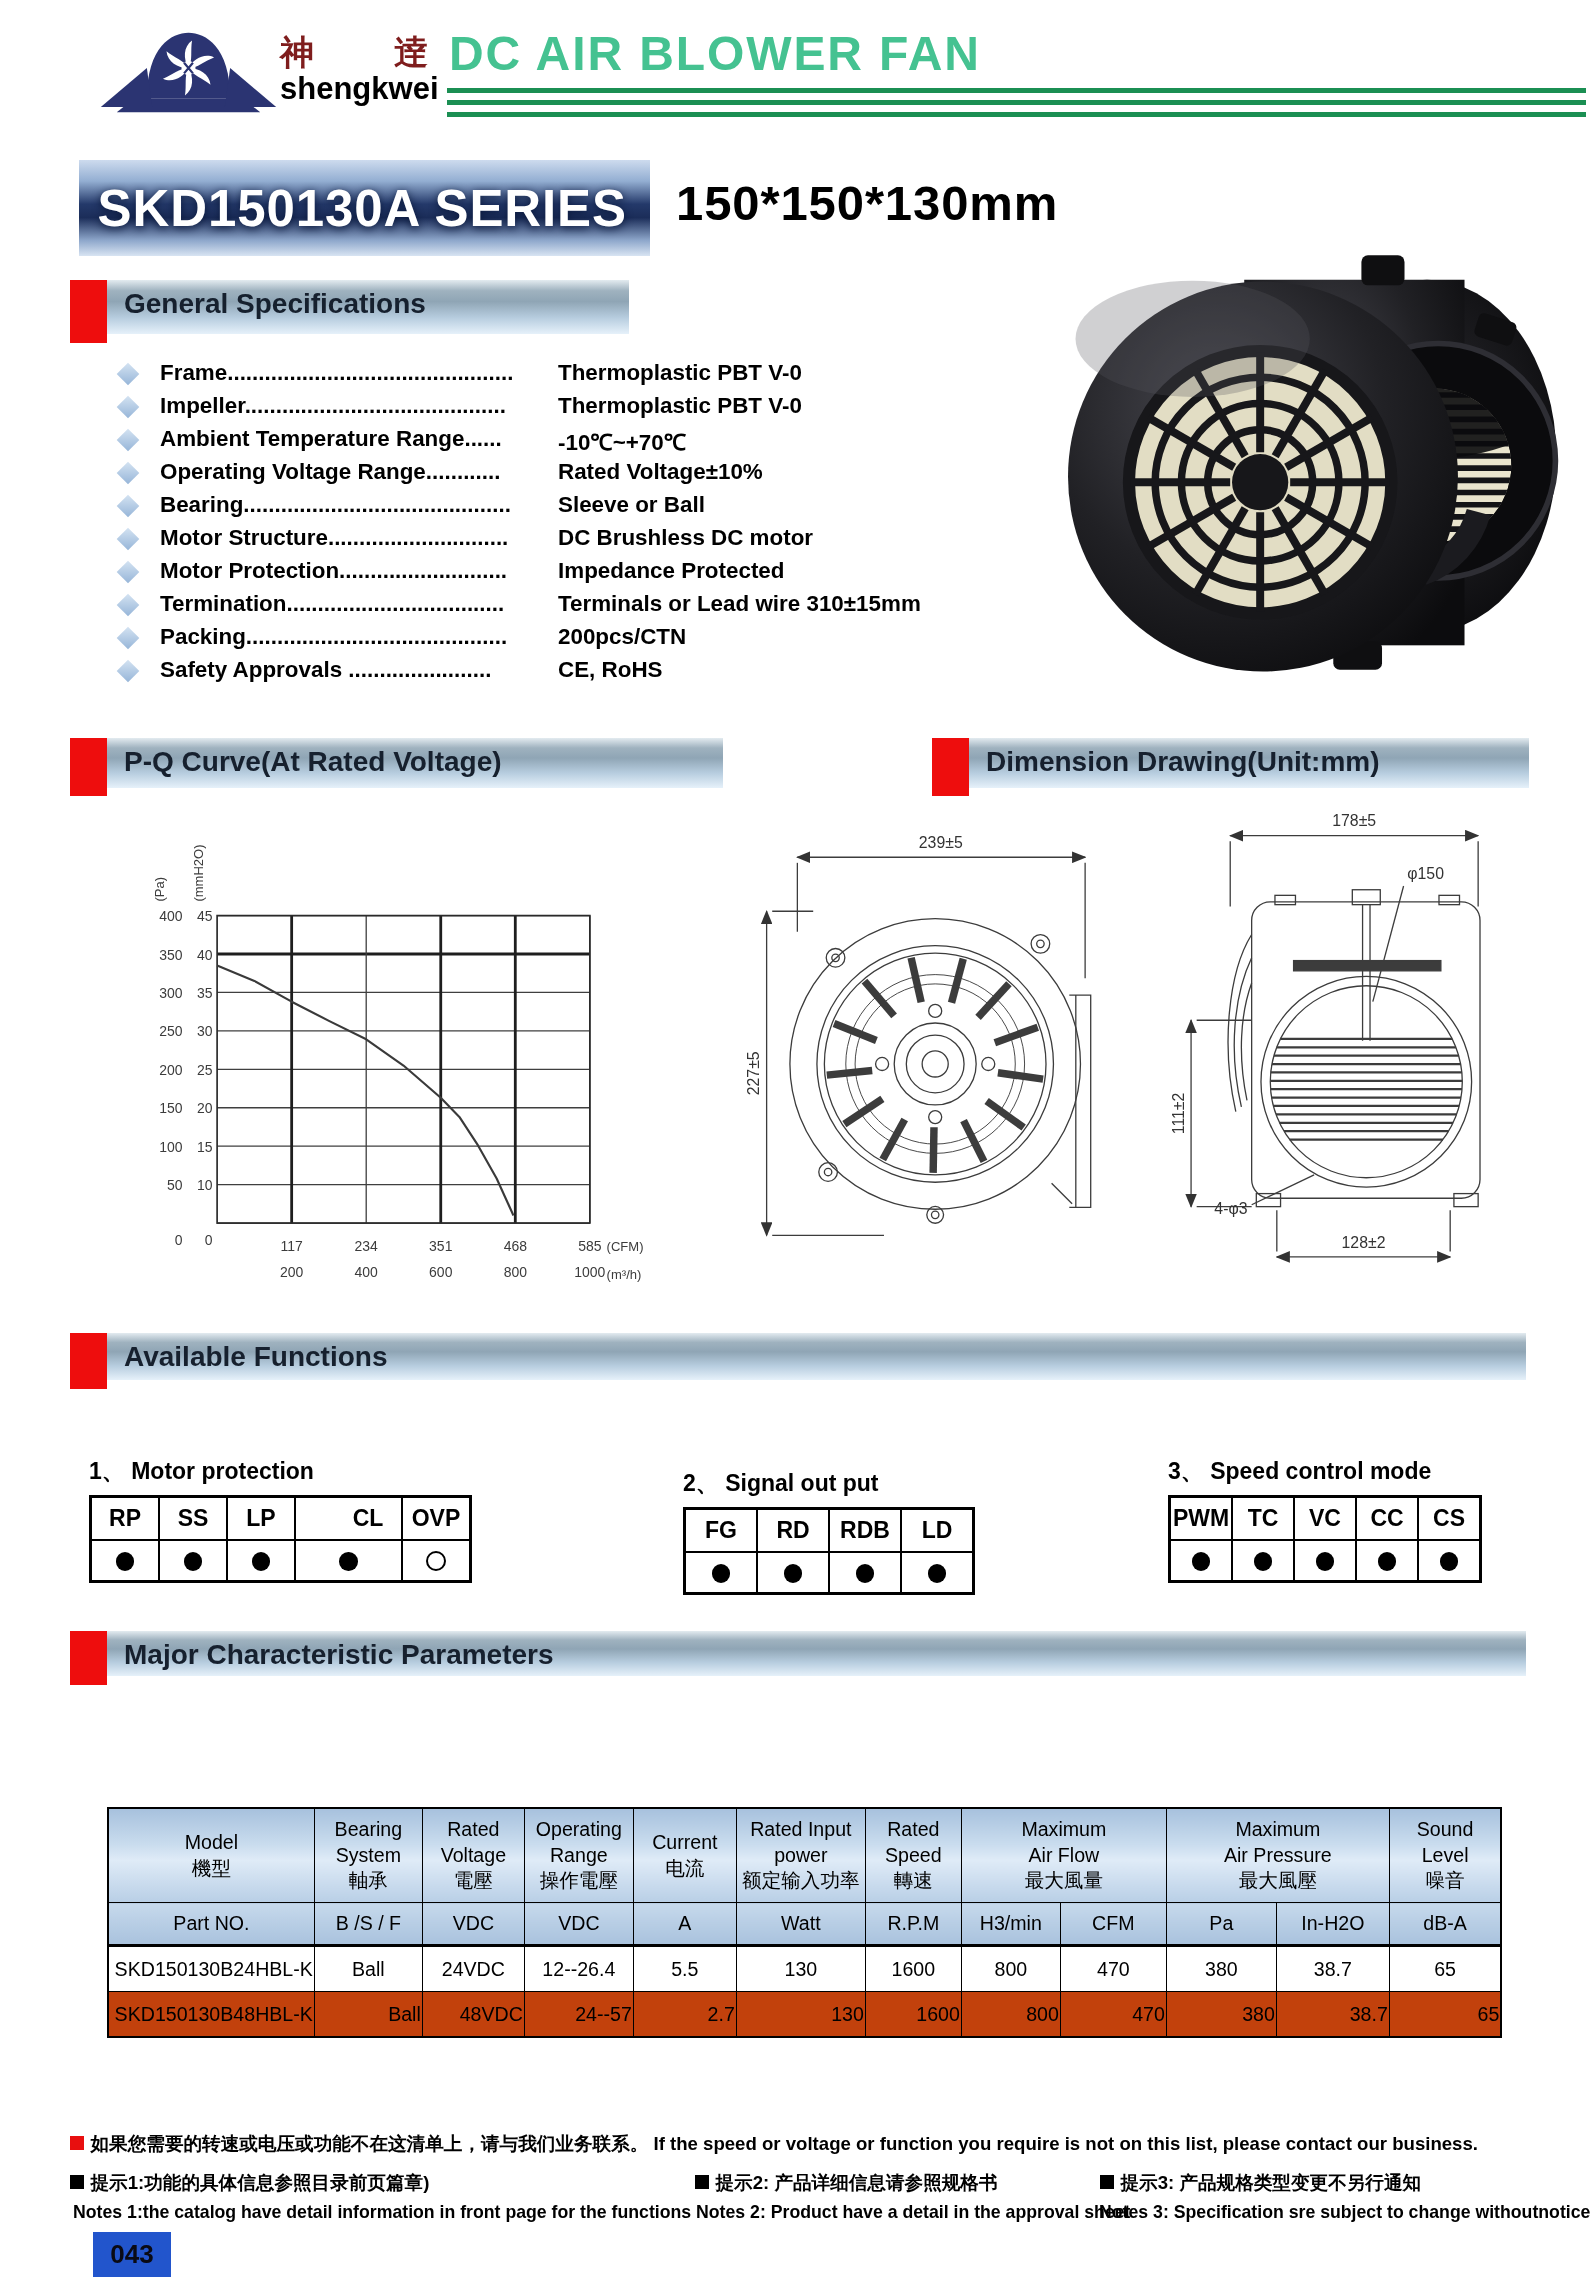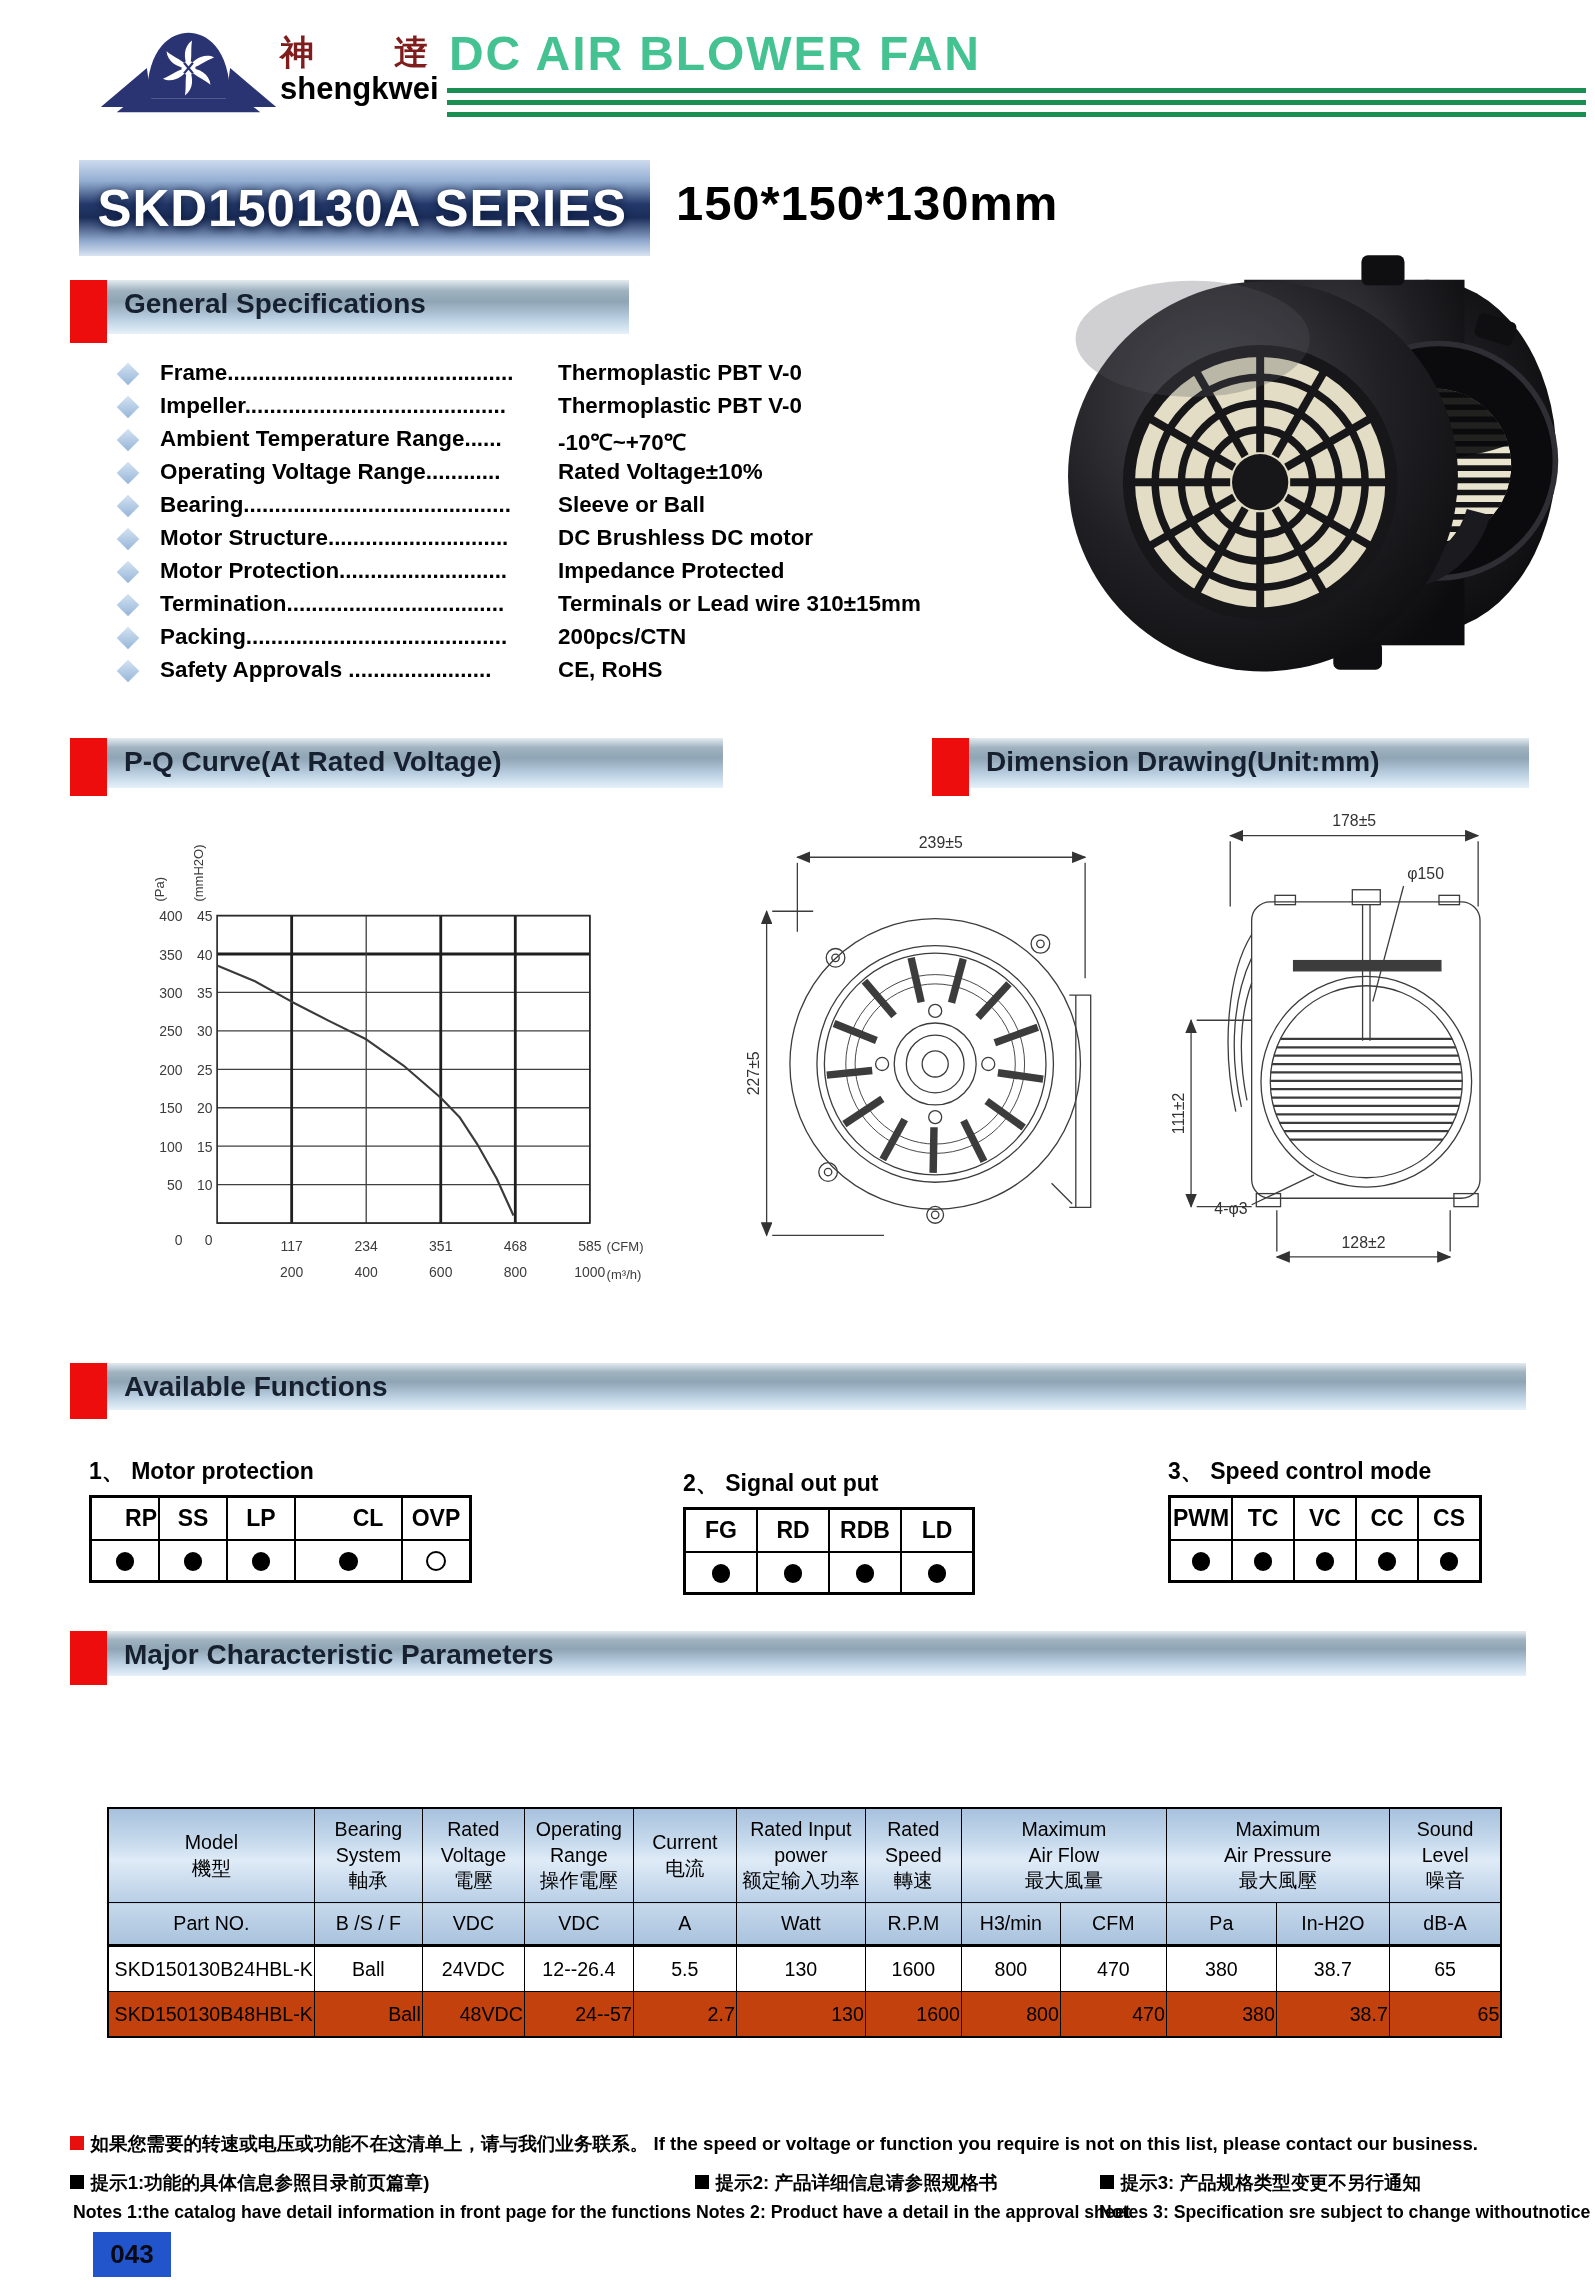--- a/index.html
+++ b/index.html
@@ -402,31 +402,31 @@
       <rect x="120" y="98" width="22" height="10"></rect>
         <rect x="296" y="98" width="22" height="10"></rect>
     </g>
     <text x="205" y="24" text-anchor="middle">178±5</text>
     <text x="262" y="80">φ150</text>
     <text transform="translate(22,332) rotate(-90)" text-anchor="middle">111±2</text>
     <text x="55" y="440">4-φ3</text>
     <text x="215" y="476" text-anchor="middle">128±2</text>
   </svg>
 
-  <div class="sec-bar" style="left:70px;top:1363px;width:1456px;height:47px;">
+  <div class="sec-bar" style="left:70px;top:1333px;width:1456px;height:47px;">
     <span class="red-sq" style="height:56px;"></span>
     <span class="bar-text">Available Functions</span>
   </div>
 
   <div class="func-block" style="left:89px;top:1456px;">
     <div class="func-title">1、 Motor protection</div>
     <table>
         <tbody>
           <tr class="hdr">
-            <td style="width: 64px; text-align: right;">RP</td>
+            <td style="width: 64px;">RP</td>
             <td style="width: 64px;">SS</td>
             <td style="width: 64px; border-radius: 21px;">LP</td>
             <td style="width: 64px; padding-left: 40px;">CL</td>
             <td style="width: 64px;">OVP</td>
           </tr>
           <tr class="dots">
             <td><span class="dot"></span></td>
             <td><span class="dot"></span></td>
             <td><span class="dot"></span></td>
             <td><span class="dot"></span></td>

